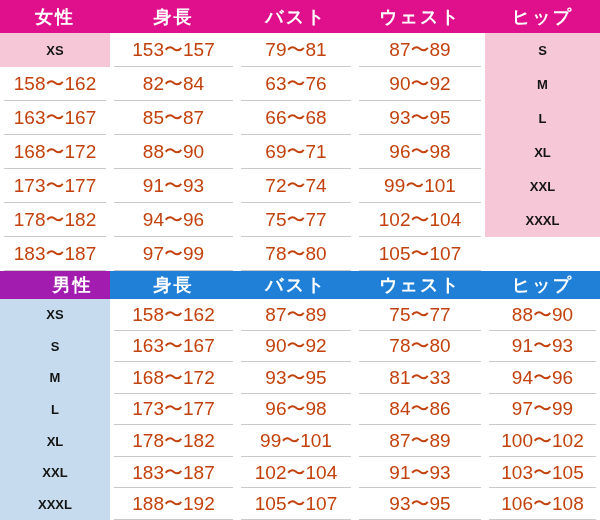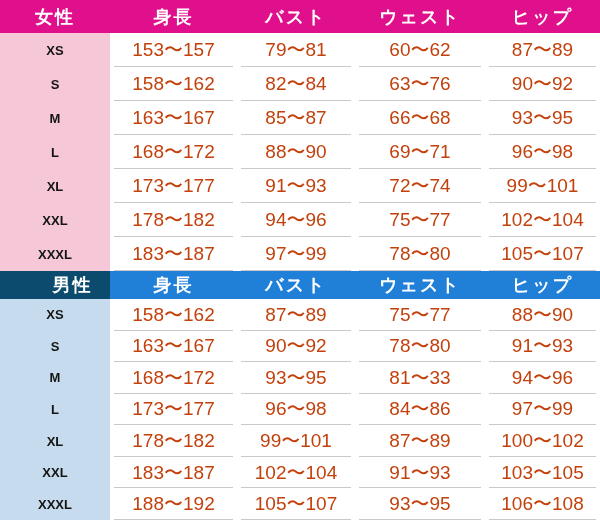--- a/index.html
+++ b/index.html
@@ -69,21 +69,20 @@
 <div id="size-chart">
     <div class="size-table female">
       <div class="cell hcell" style="background: rgb(224, 15, 140);">女性</div>
       <div class="cell hcell" style="background: rgb(224, 15, 140);">身長</div>
       <div class="cell hcell" style="background: rgb(224, 15, 140);">バスト</div>
       <div class="cell hcell" style="background: rgb(224, 15, 140);">ウェスト</div>
       <div class="cell hcell" style="background: rgb(224, 15, 140);">ヒップ</div>
       <div class="cell label-cell" style="background: rgb(246, 200, 215);">XS</div>
       <div class="cell value-cell">153〜157</div>
       <div class="cell value-cell">79〜81</div>
-      <div class="cell value-cell">60〜62</div>
       <div class="cell value-cell">87〜89</div>
       <div class="cell label-cell" style="background: rgb(246, 200, 215);">S</div>
       <div class="cell value-cell">158〜162</div>
       <div class="cell value-cell">82〜84</div>
       <div class="cell value-cell">63〜76</div>
       <div class="cell value-cell">90〜92</div>
       <div class="cell label-cell" style="background: rgb(246, 200, 215);">M</div>
       <div class="cell value-cell">163〜167</div>
       <div class="cell value-cell">85〜87</div>
       <div class="cell value-cell">66〜68</div>
@@ -103,21 +102,21 @@
       <div class="cell value-cell">94〜96</div>
       <div class="cell value-cell">75〜77</div>
       <div class="cell value-cell">102〜104</div>
       <div class="cell label-cell" style="background: rgb(246, 200, 215);">XXXL</div>
       <div class="cell value-cell">183〜187</div>
       <div class="cell value-cell">97〜99</div>
       <div class="cell value-cell">78〜80</div>
       <div class="cell value-cell">105〜107</div>
     </div>
     <div class="size-table male">
-      <div class="cell hcell" style="background: #0c4a6e; padding-left: 35px;">男性</div>
+      <div class="cell hcell" style="background: #a21caf; padding-left: 35px;">男性</div>
       <div class="cell hcell" style="background: rgb(32, 128, 216);">身長</div>
       <div class="cell hcell" style="background: rgb(32, 128, 216);">バスト</div>
       <div class="cell hcell" style="background: rgb(32, 128, 216);">ウェスト</div>
       <div class="cell hcell" style="background: rgb(32, 128, 216);">ヒップ</div>
       <div class="cell label-cell" style="background: rgb(198, 220, 238);">XS</div>
       <div class="cell value-cell">158〜162</div>
       <div class="cell value-cell">87〜89</div>
       <div class="cell value-cell">75〜77</div>
       <div class="cell value-cell">88〜90</div>
       <div class="cell label-cell" style="background: rgb(198, 220, 238);">S</div>

